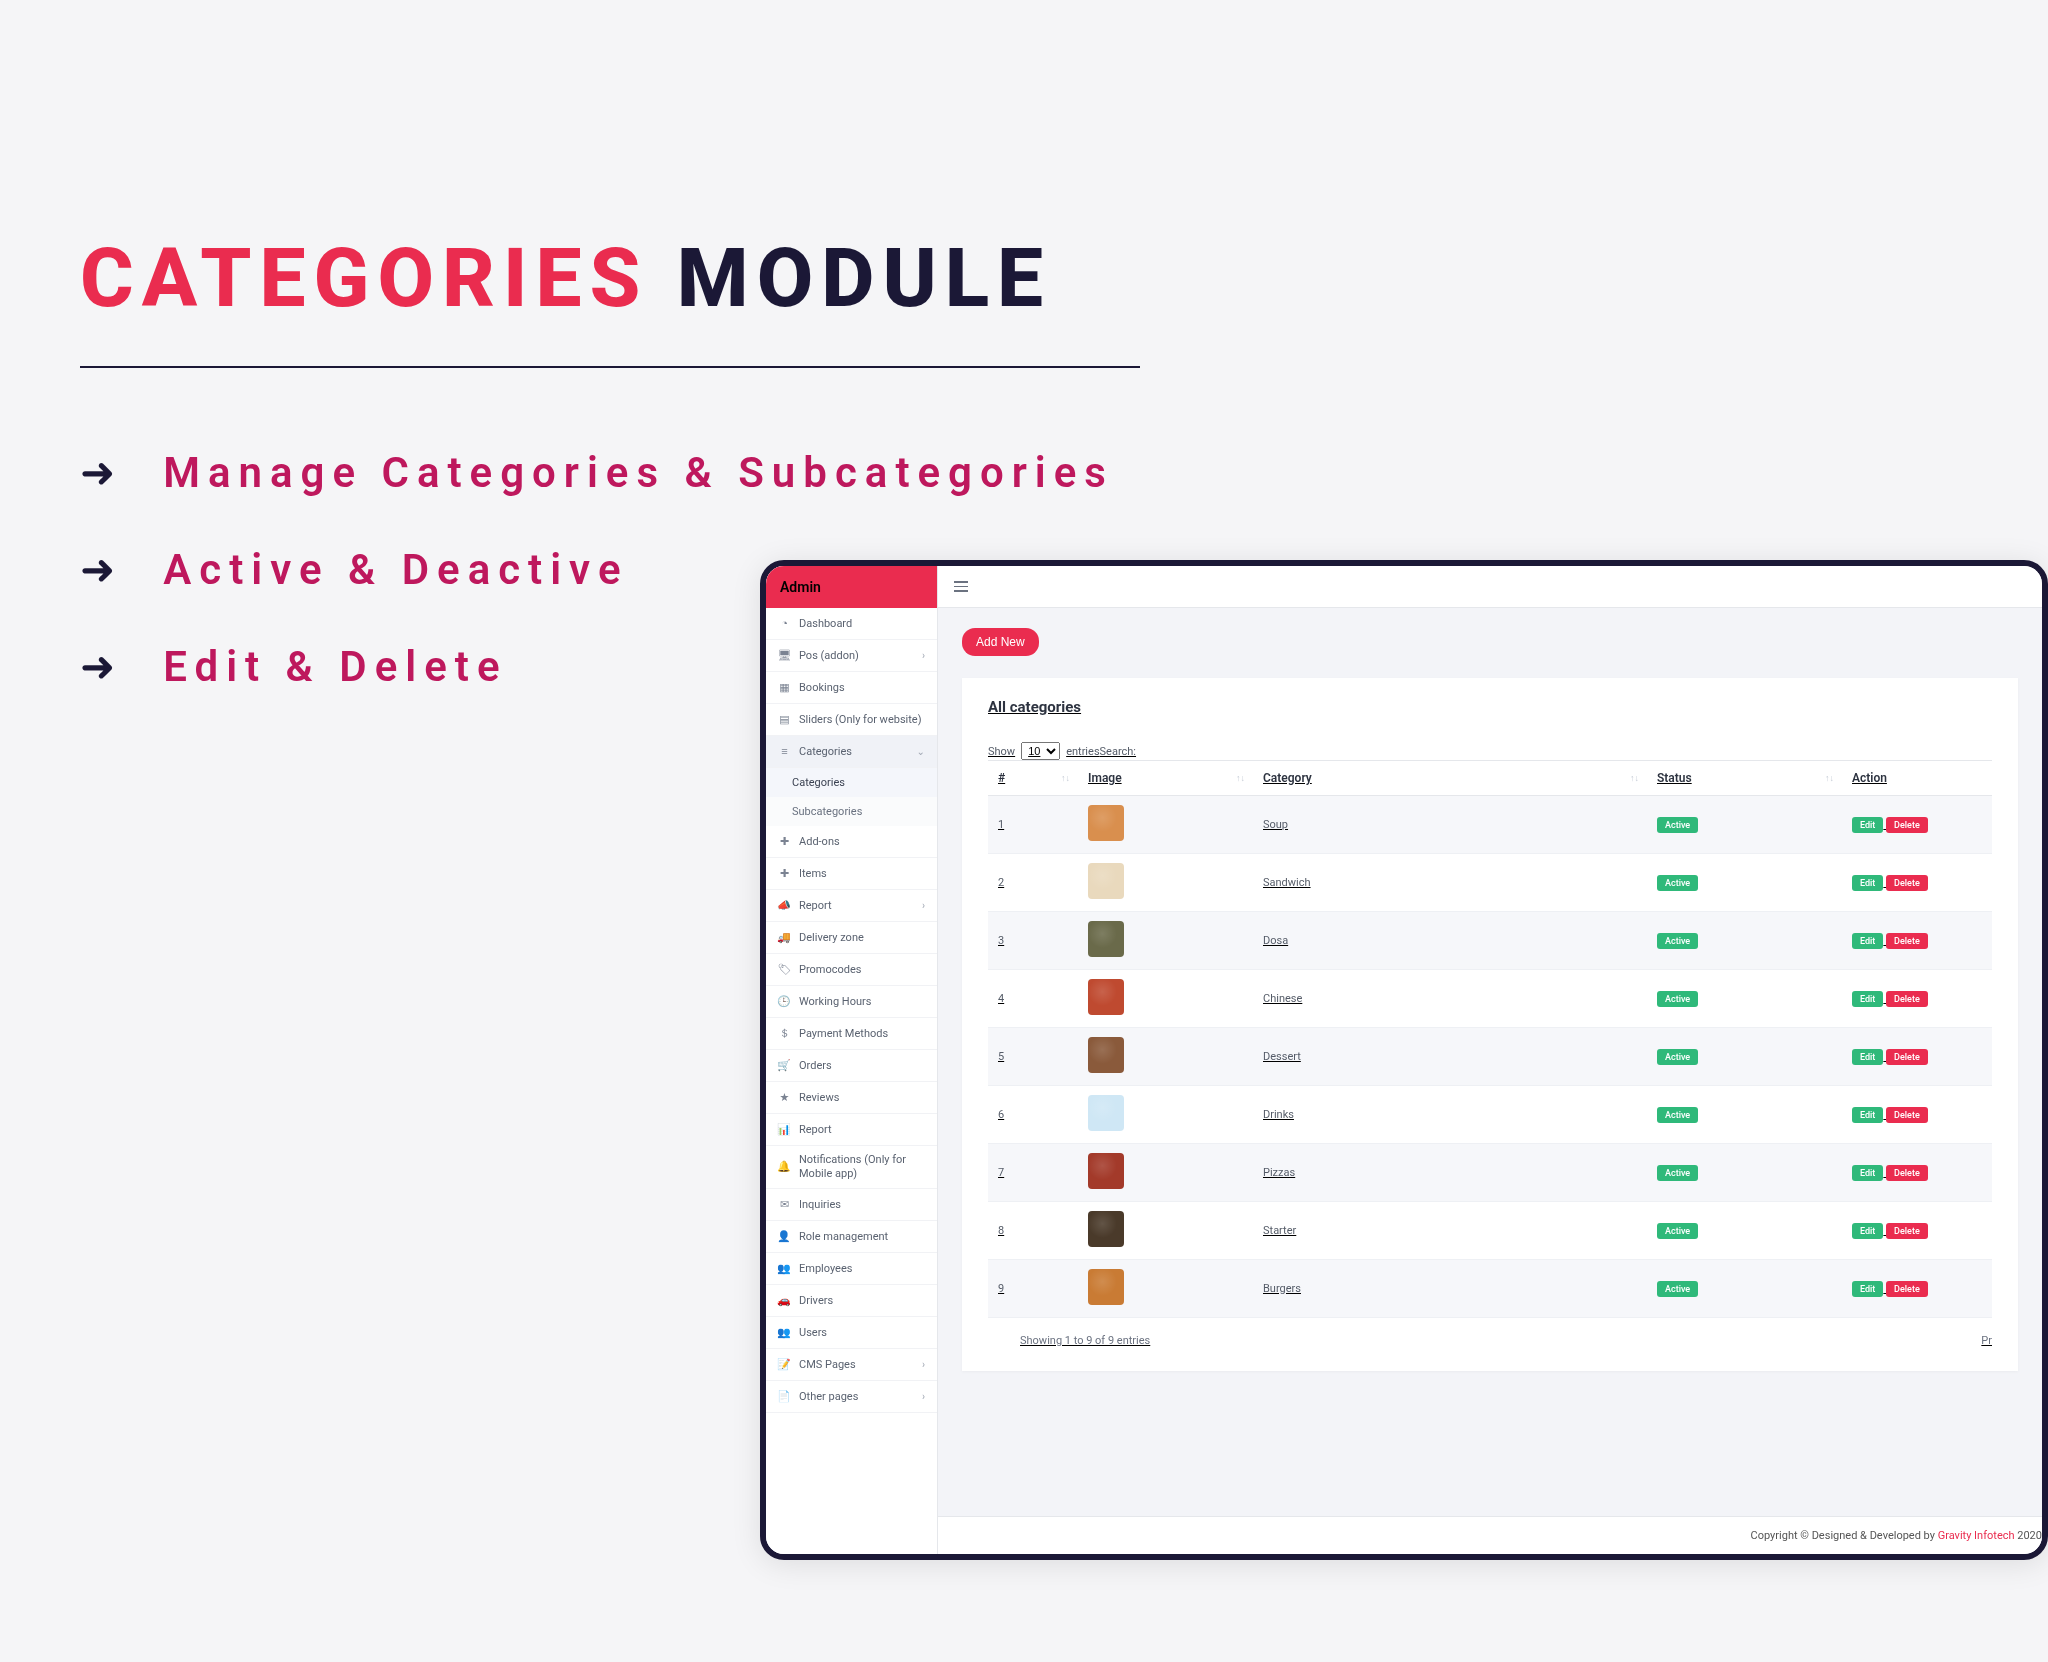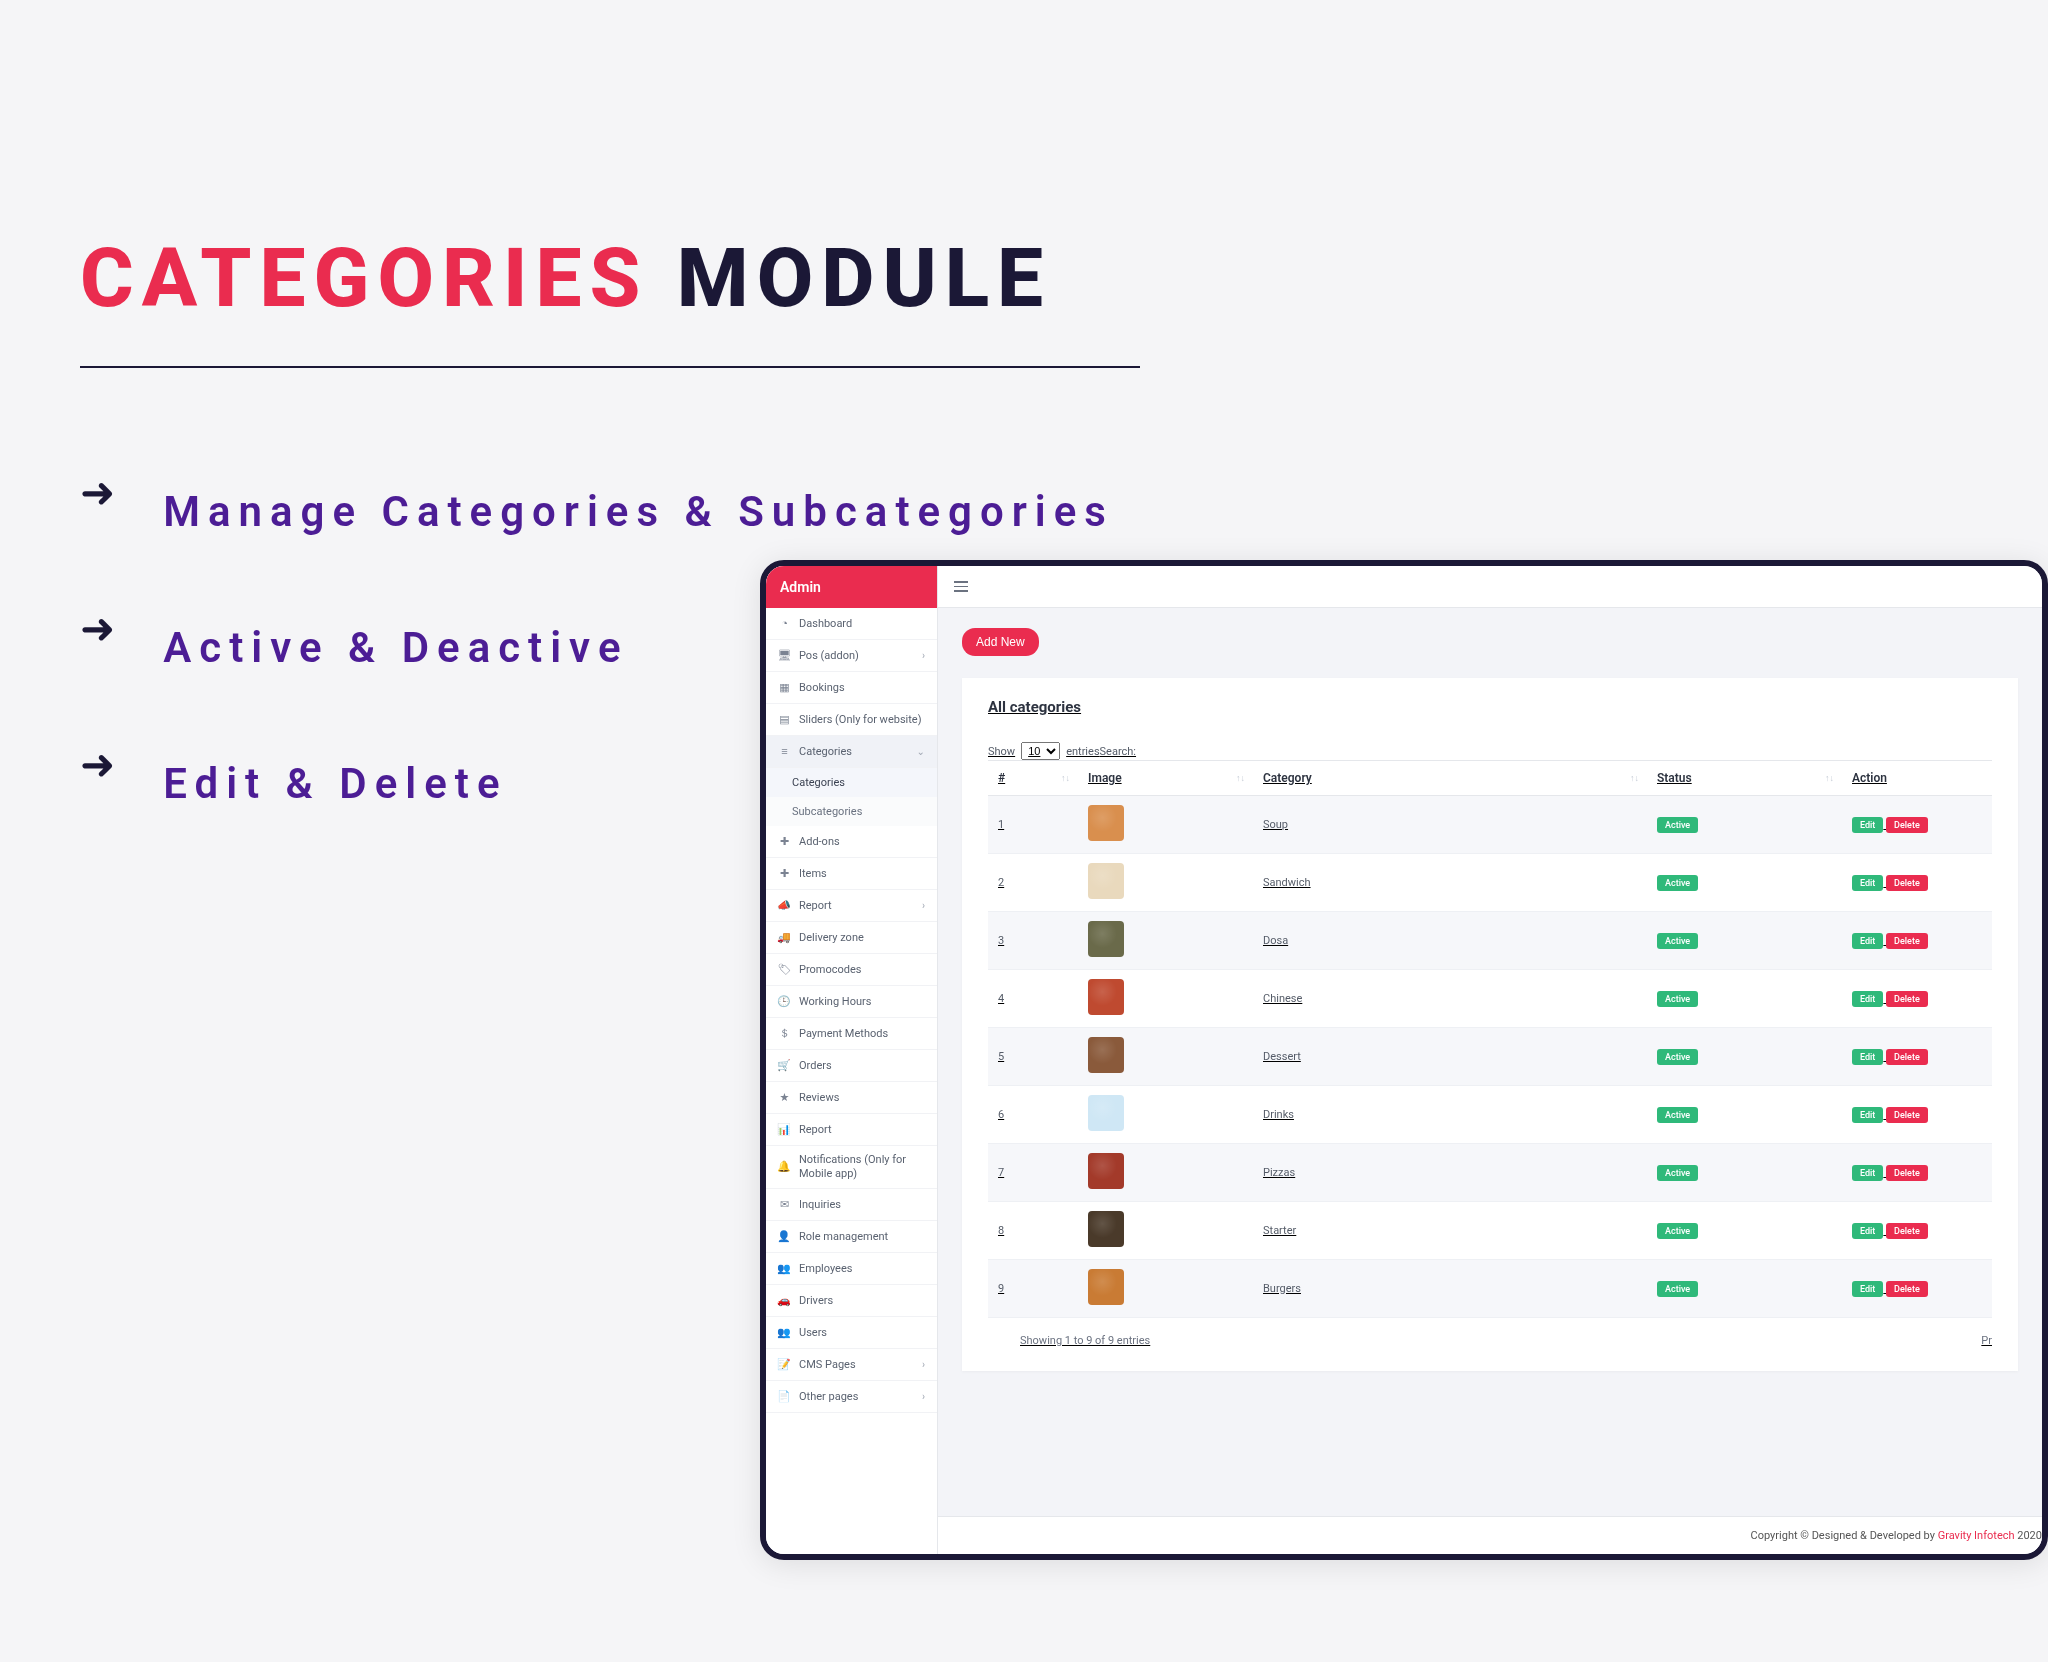--- a/index.html
+++ b/index.html
@@ -39,22 +39,21 @@
     margin-bottom: 48px;
   }
   .bullet .arrow {
     font-size: 42px;
     color: #1b1836;
   }
   .bullet .text {
     font-size: 42px;
     font-weight: 600;
     letter-spacing: 8px;
-    color: #4c1d95;
-    margin-top: 39px;
+    color: #be185d;
   }
 
   
   .panel {
     position: absolute;
     left: 760px;
     top: 560px;
     width: 1288px;
     height: 1000px;
     background: #f3f4f8;
@@ -71,21 +70,21 @@
     width: 172px;
     background: #fff;
     border-right: 1px solid #e5e7eb;
     display: flex;
     flex-direction: column;
     flex-shrink: 0;
     overflow: hidden;
   }
   .sidebar-brand {
     background: #ea2c4f;
-    color: #ffffff;
+    color: #000000;
     font-weight: 600;
     font-size: 14px;
     padding: 13px 14px;
     height: 42px;
     display: flex;
     align-items: center;
   }
   .sidebar-nav {
     flex: 1;
     overflow-y: auto;

